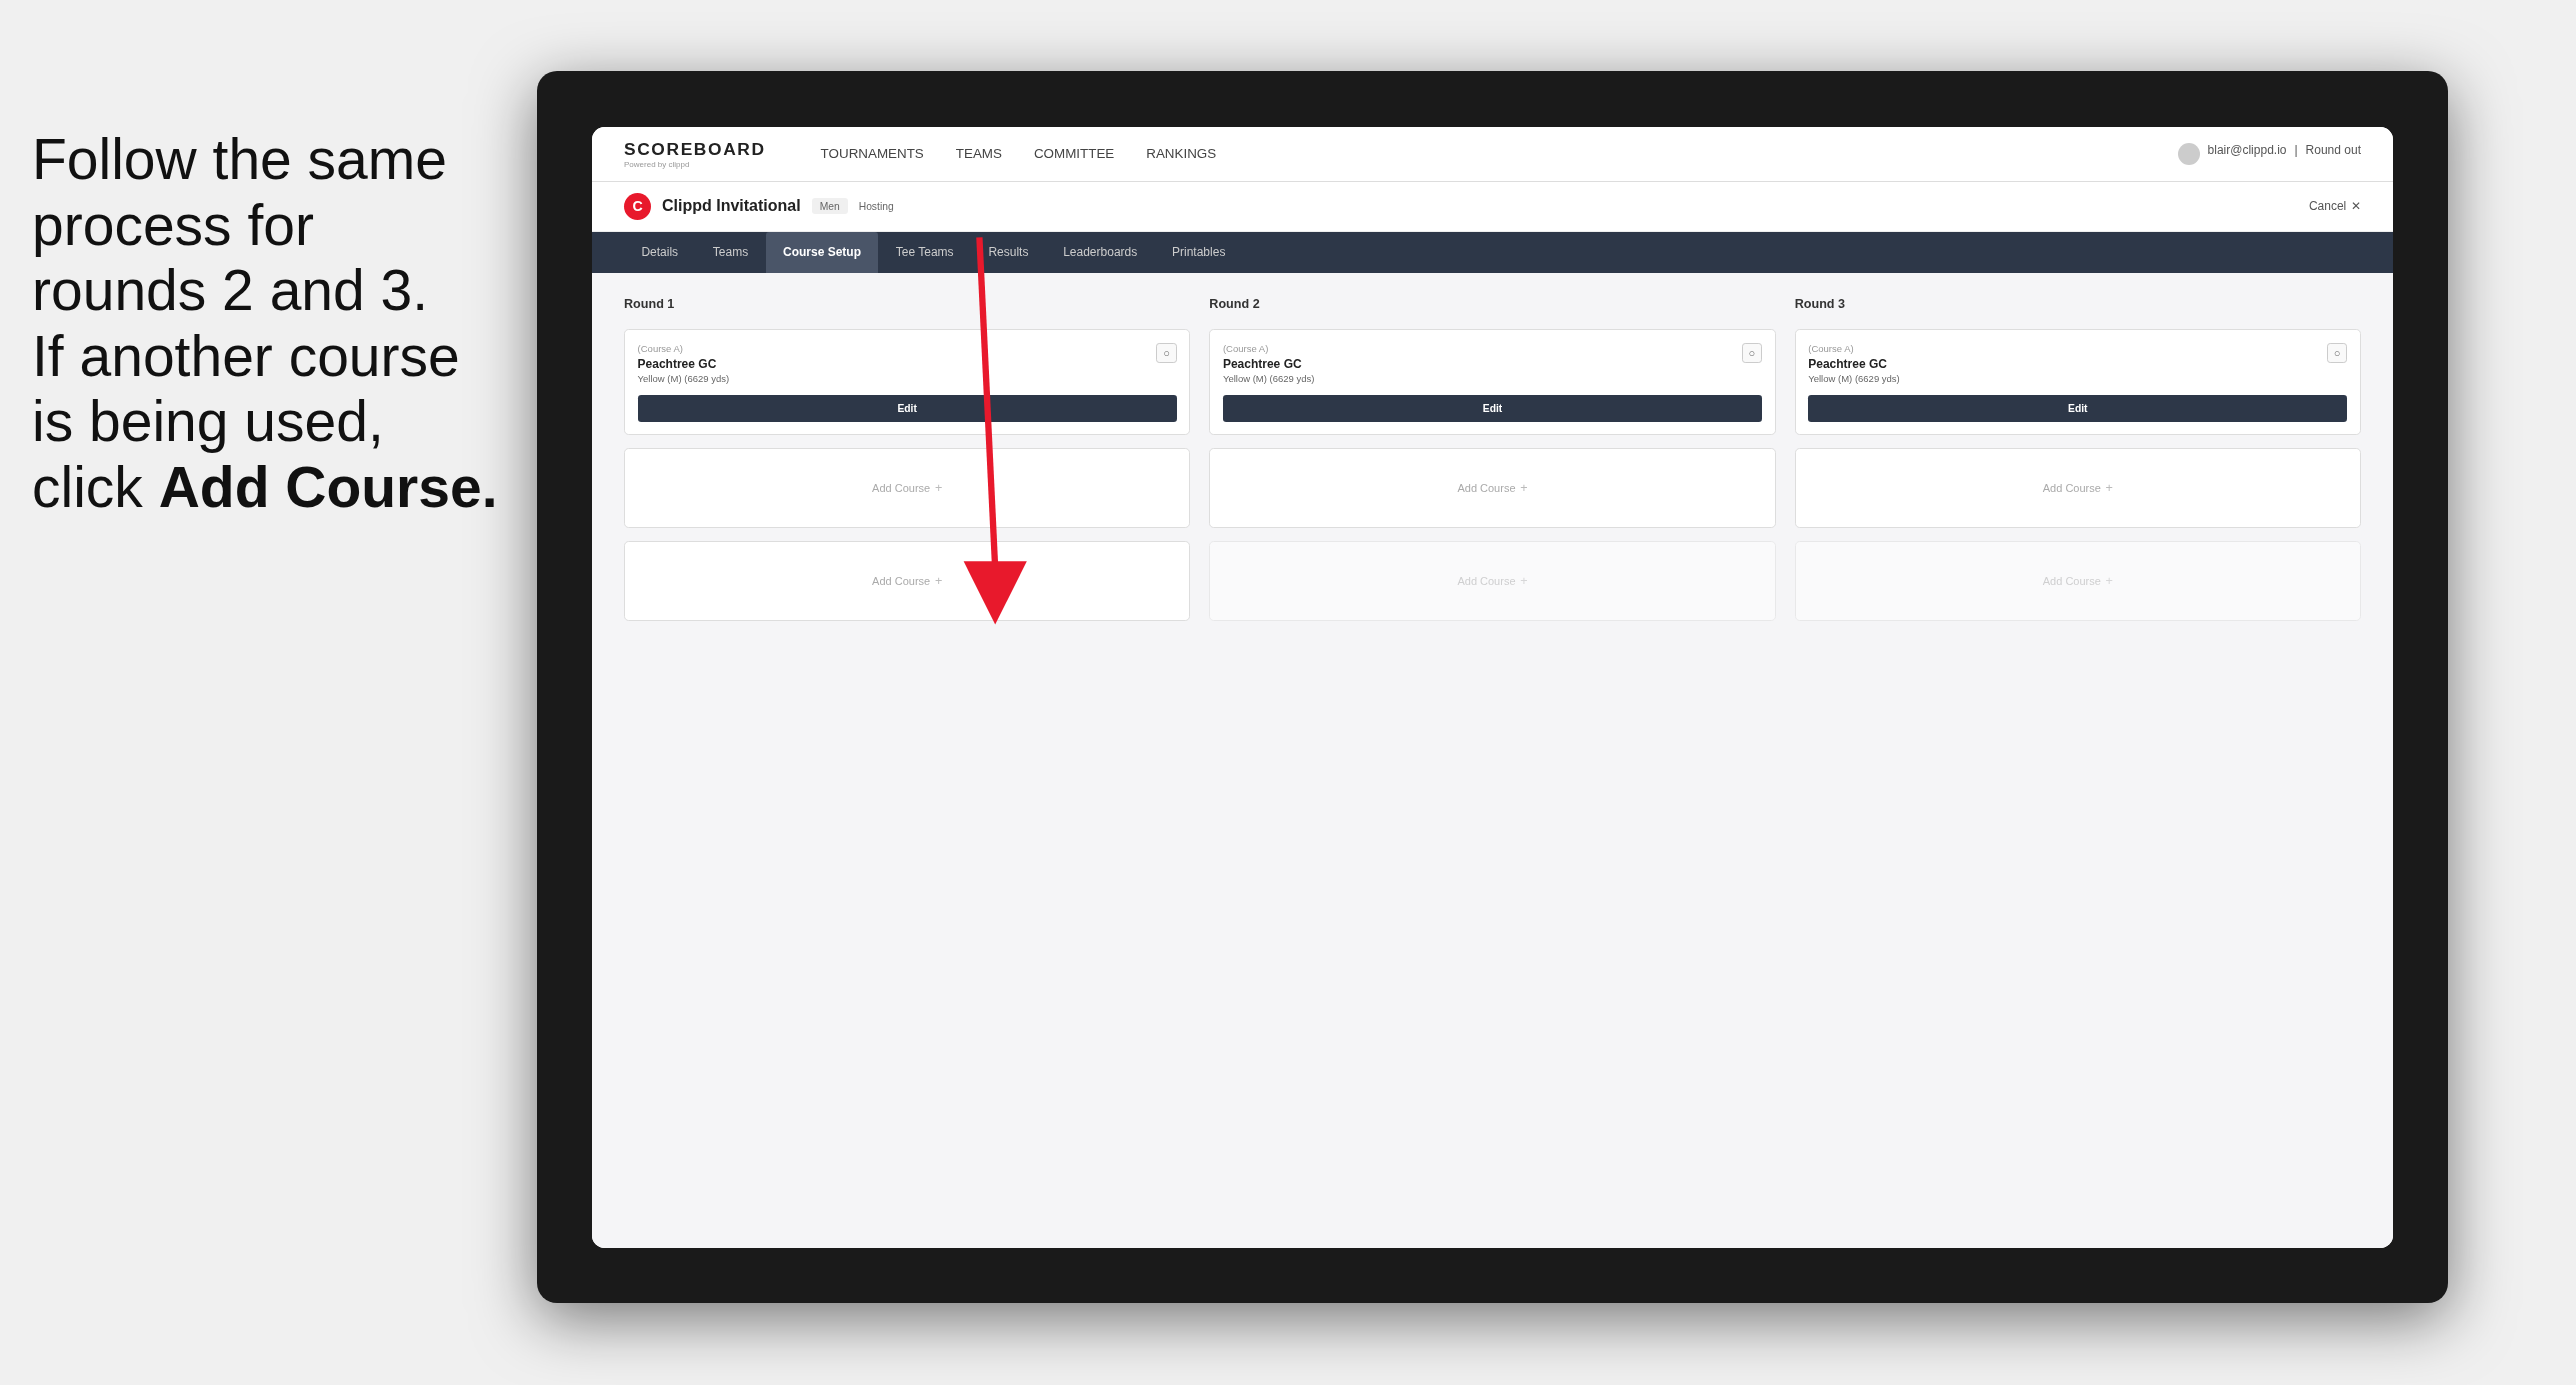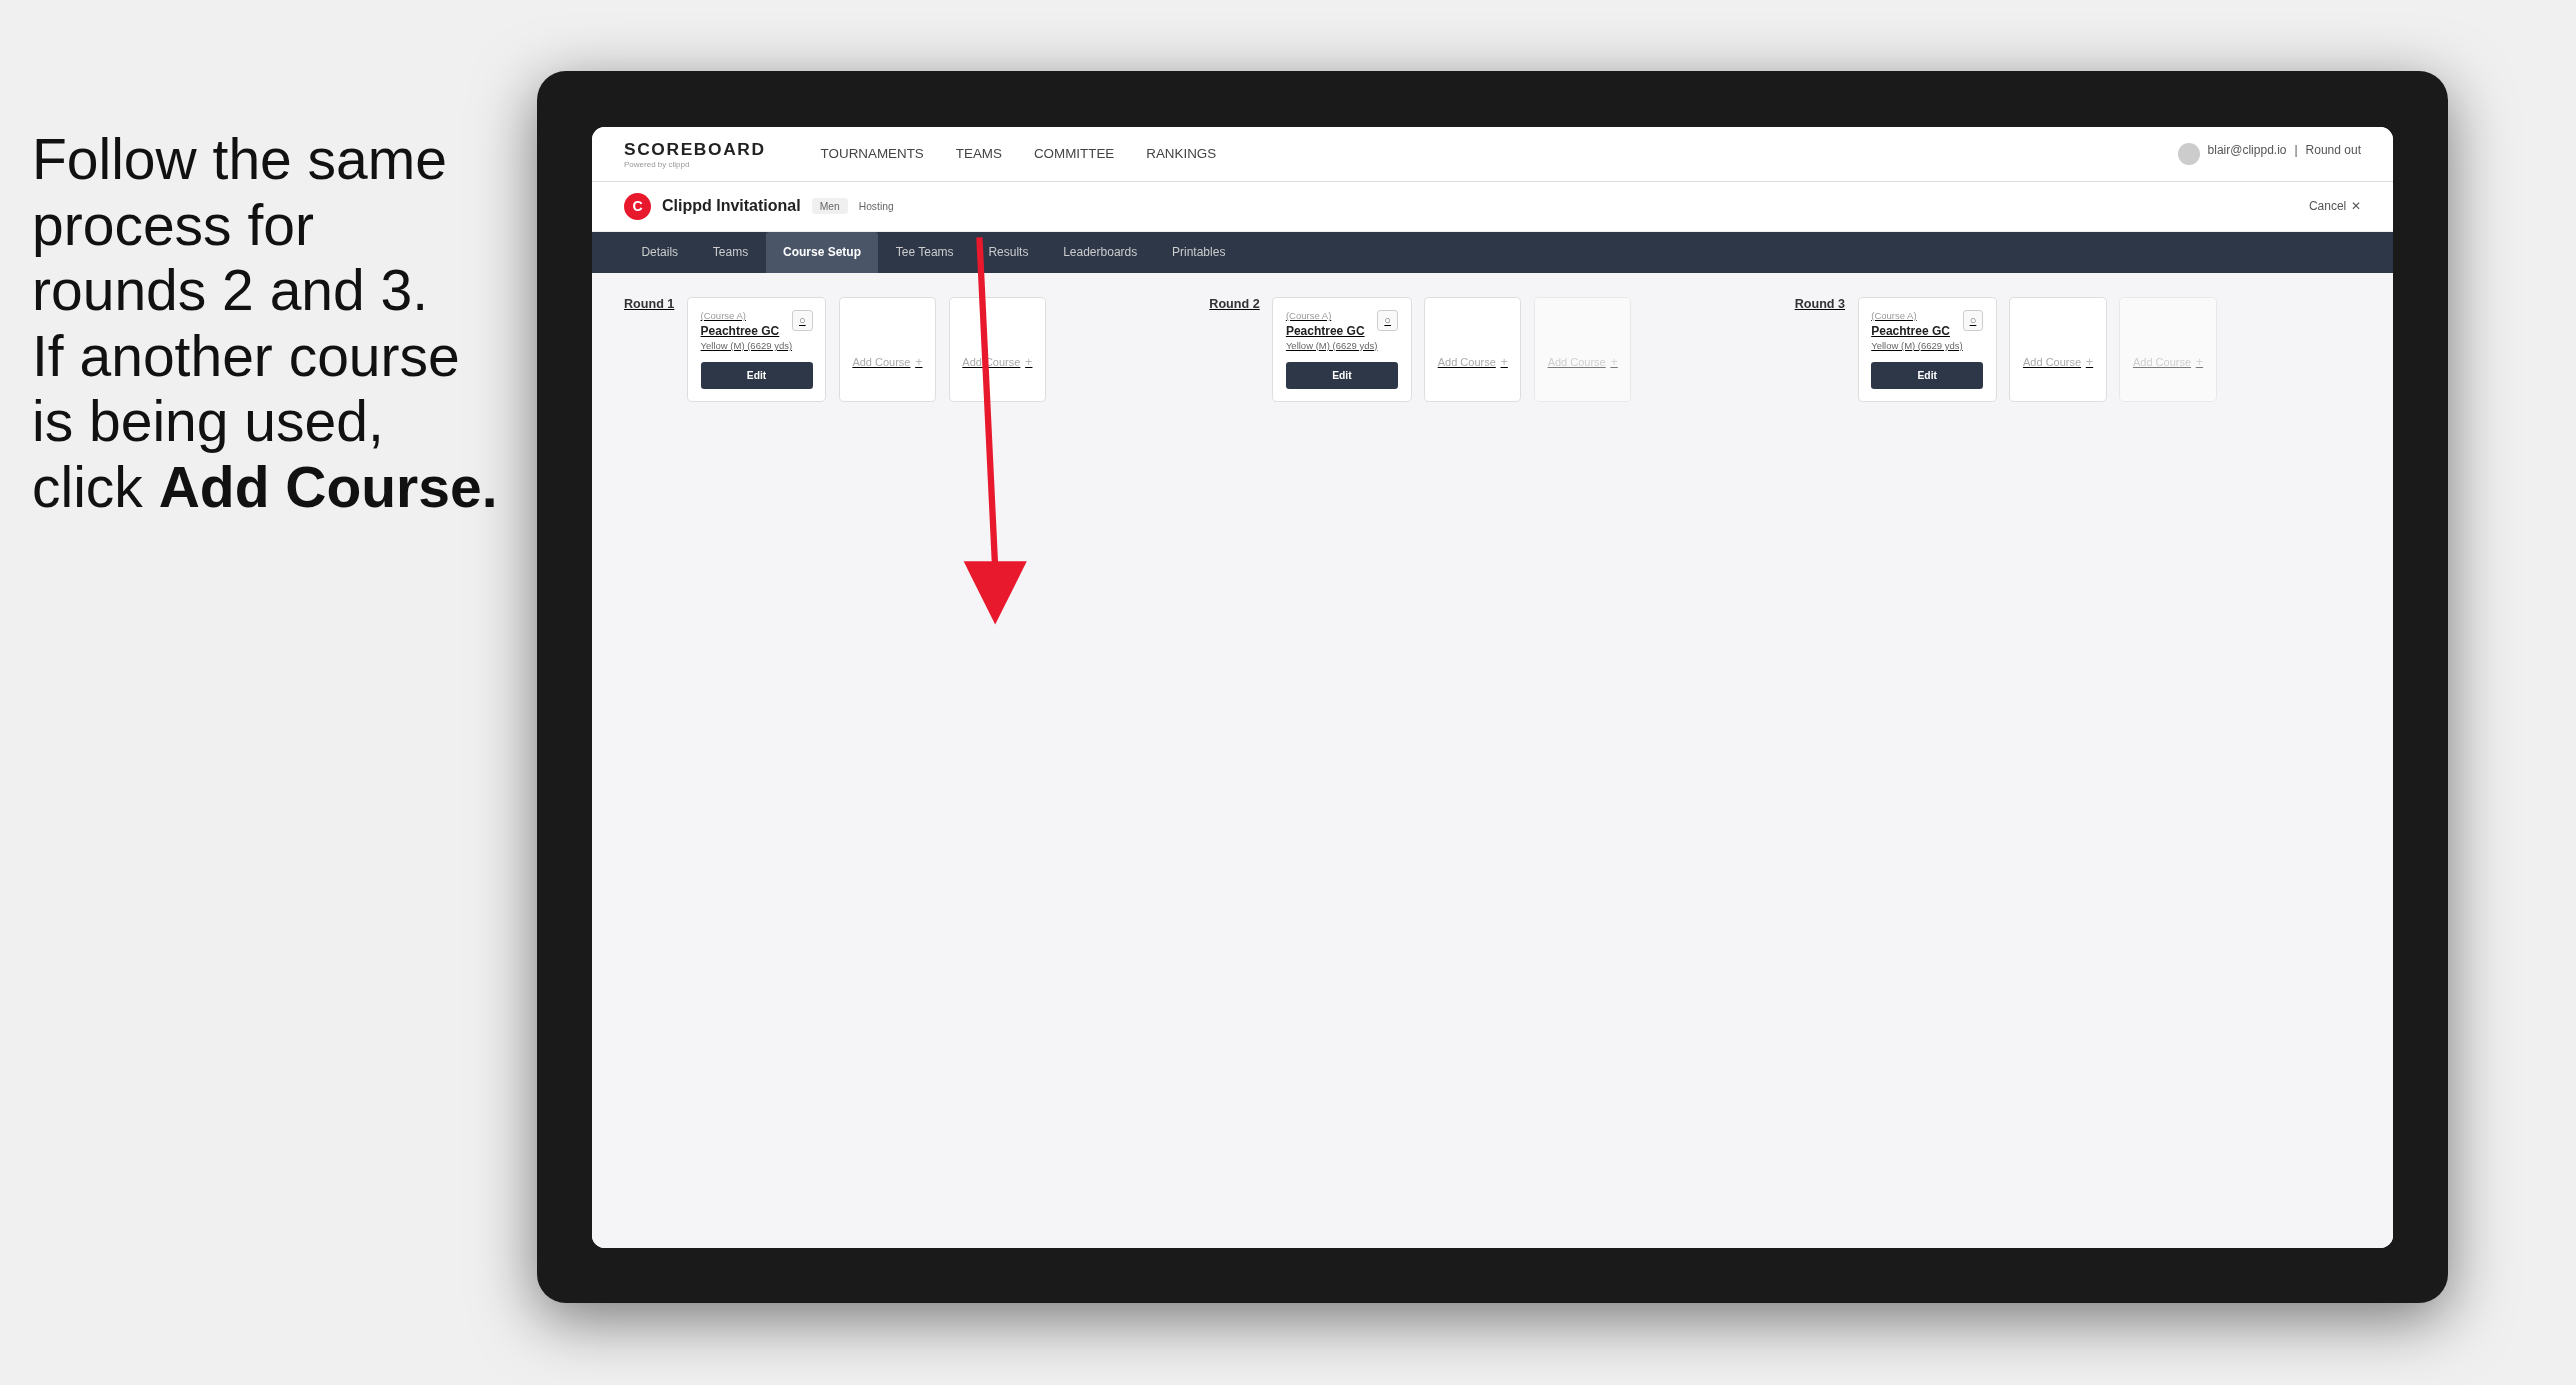--- a/index.html
+++ b/index.html
@@ -28,21 +28,21 @@
     }
 
     
     .tablet {
       position: absolute;
       left: 537px;
       top: 71px;
       width: 1911px;
       height: 1232px;
       background: #1a1a1a;
-      border-radius: 29px;
+      border-radius: 20px;
       display: flex;
       align-items: center;
       justify-content: center;
       box-shadow: 0 16px 63px rgba(0,0,0,0.5);
     }
 
     .tablet-screen {
       width: 1801px;
       height: 1121px;
       background: #fff;
@@ -204,22 +204,22 @@
     }
 
     .rounds-grid {
       display: grid;
       grid-template-columns: 1fr 1fr 1fr;
       gap: 19px;
     }
 
     .round-column {
       display: flex;
+      flex-direction: column;
       gap: 12.6px;
-      text-decoration: underline;
     }
 
     .round-label {
       font-size: 12.6px;
       font-weight: 700;
       color: #333;
       margin-bottom: 6.3px;
     }
 
     .course-card {

